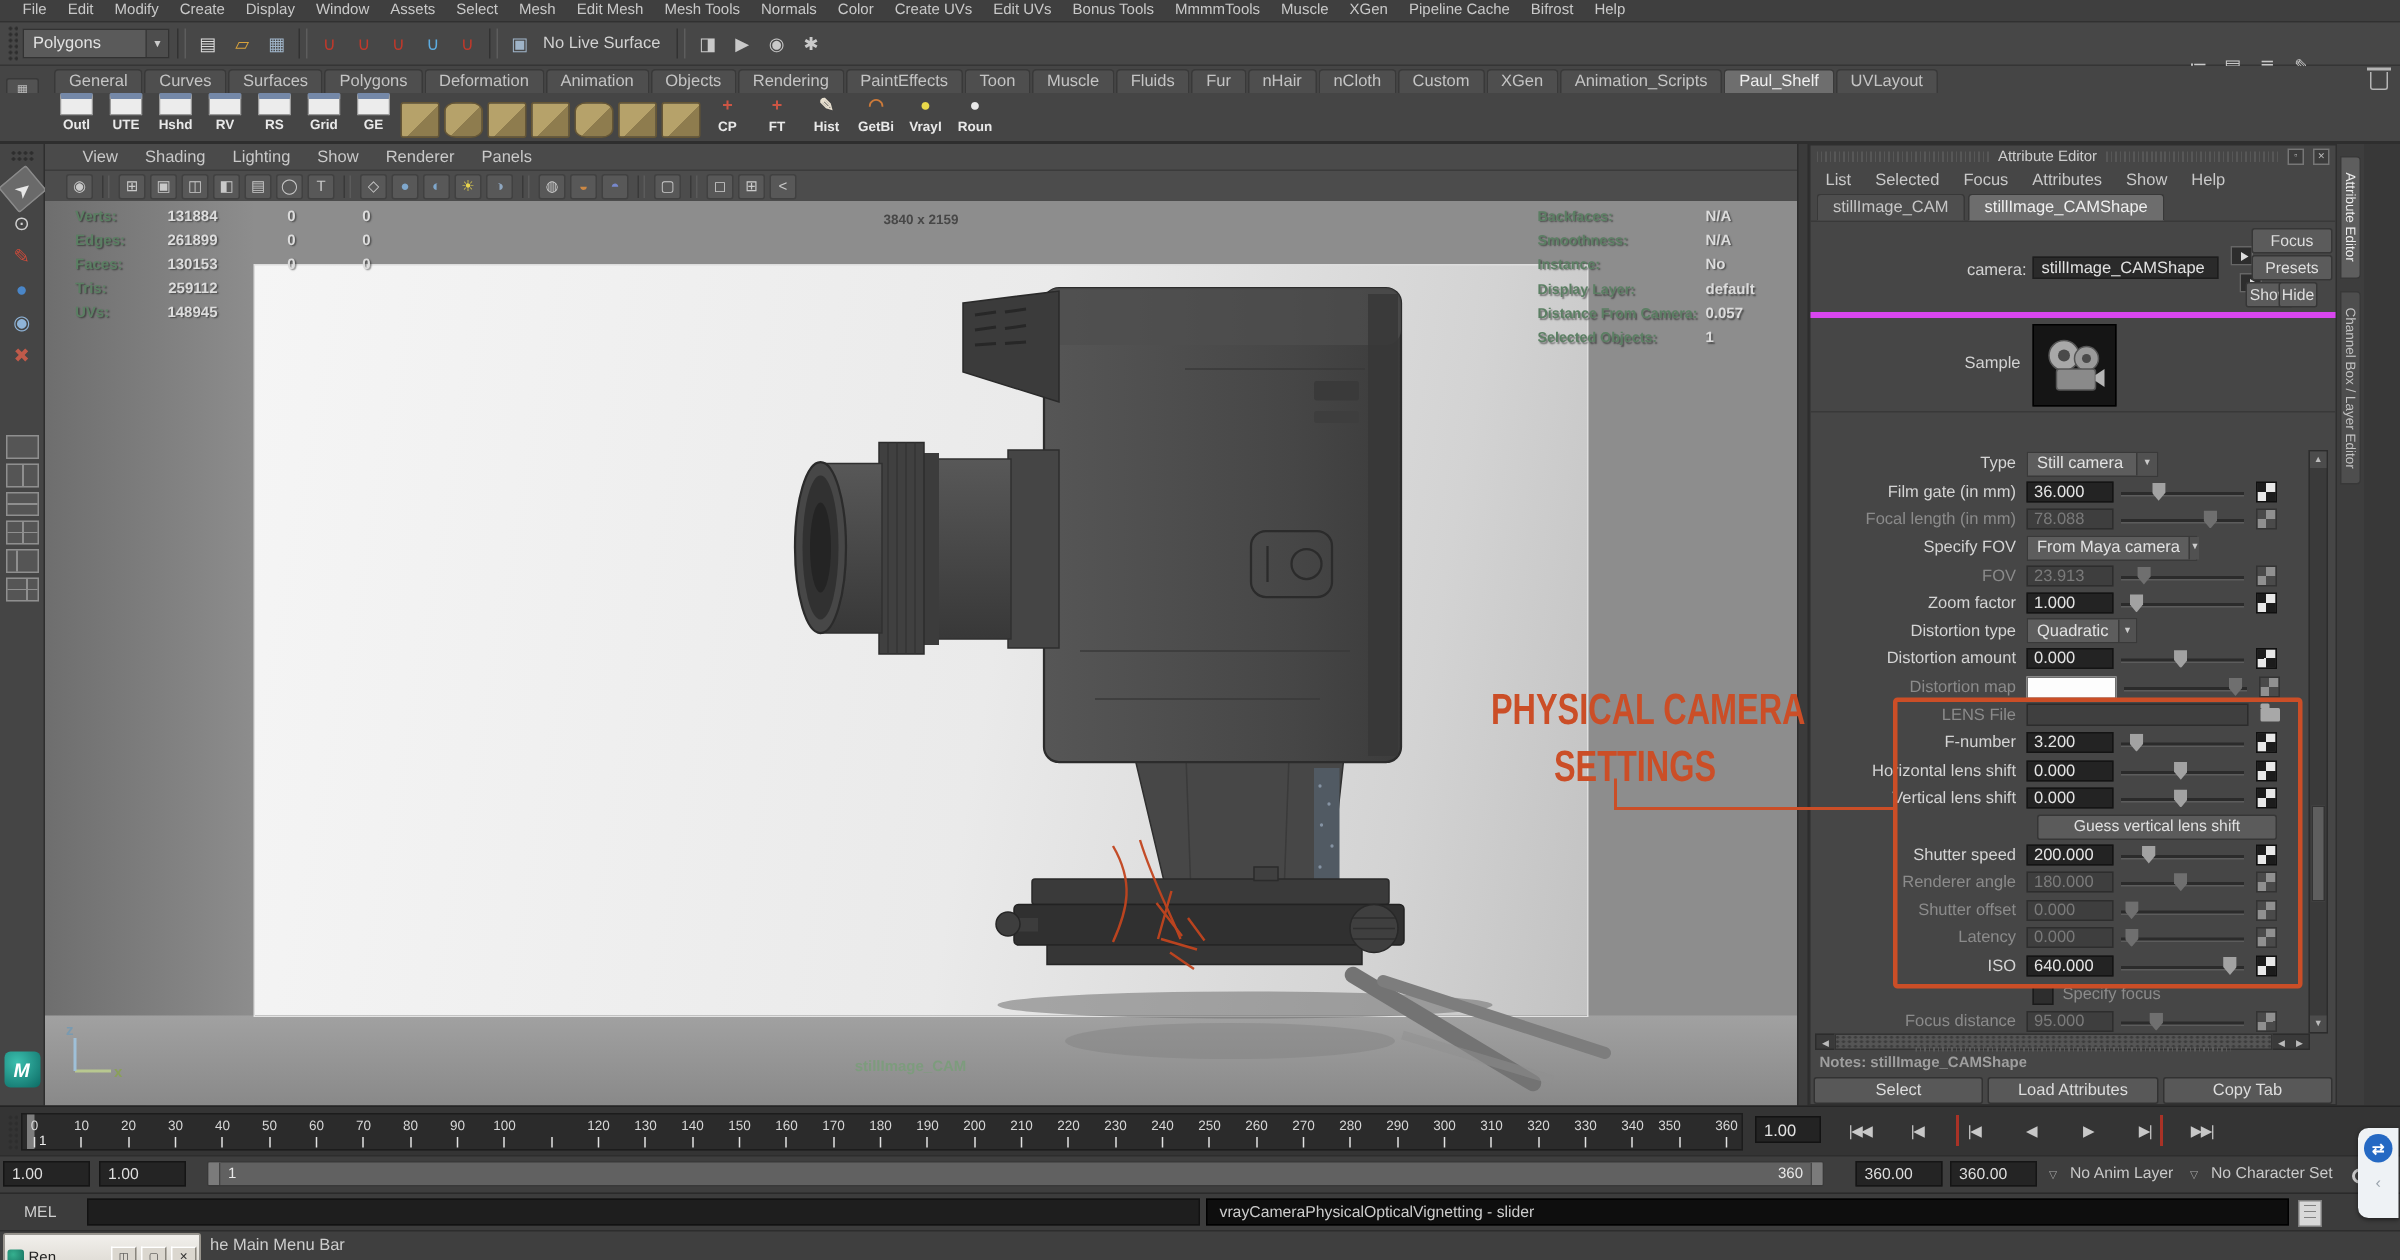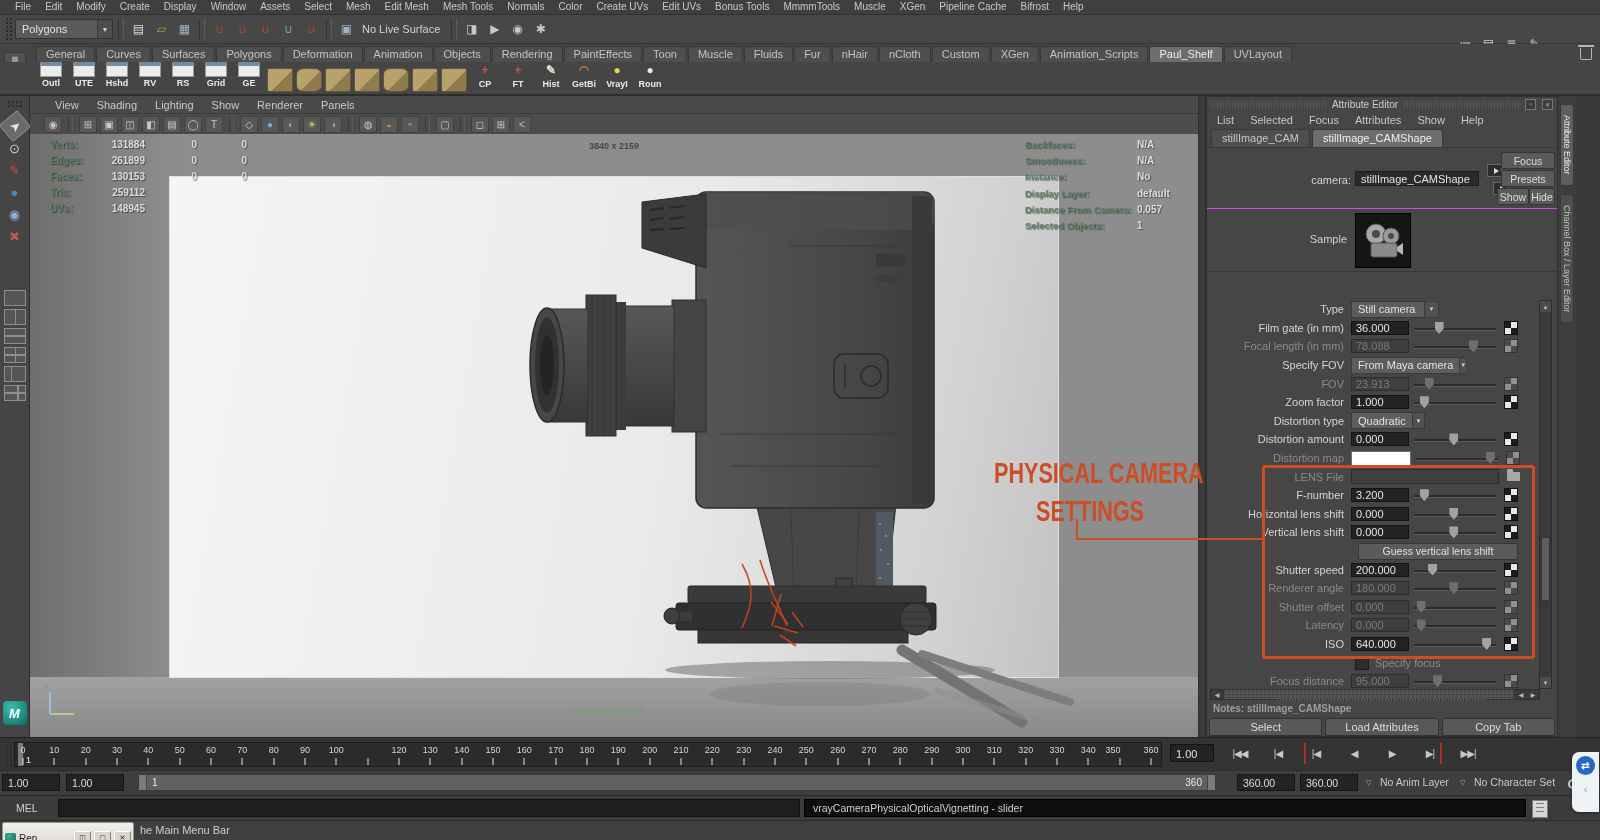--- a/index.html
+++ b/index.html
@@ -110,21 +110,21 @@
   .ae-tab.active{background:#6d6d6d;color:#efefef}
   .ae-head{position:relative;height:60px}
   .ae-cam-lab{position:absolute;left:40px;top:26px;width:104px;text-align:right;font-size:11px;color:#d2d2d2}
   .ae-cam-field{position:absolute;left:148px;top:23px;width:124px;height:15px;background:#2a2a2a;
                 border:1px solid #1d1d1d;font-size:11px;color:#e2e2e2;line-height:15px;padding-left:5px;box-sizing:border-box}
   .io-btn{position:absolute;width:13px;height:11px;background:#2d2d2d;border:1px solid #666}
   .io-btn::after{content:"";position:absolute;right:2px;top:3px;border-left:5px solid #ddd;
                  border-top:3px solid transparent;border-bottom:3px solid transparent}
   .ae-hbtn{position:absolute;background:#5b5b5b;border:1px solid #363636;border-radius:2px;font-size:10.5px;
            color:#dedede;display:flex;align-items:center;justify-content:center}
-  .ae-sample{position:relative;height:62px;border-top:1px solid #d946ef;border-bottom:1px solid #393939}
+  .ae-sample{position:relative;height:62px;border-top:4px solid #d946ef;border-bottom:1px solid #393939}
   .ae-sample-lab{position:absolute;left:0;top:24px;width:140px;text-align:right;font-size:11px;color:#d2d2d2}
   .ae-swatch-big{position:absolute;left:148px;top:4px;width:54px;height:53px;background:#151515;border:1px solid #000;
                  display:flex;align-items:center;justify-content:center}
   
   #ae-rows{position:absolute;left:0;top:203px;width:336px}
   .ae-row{height:18.6px;display:flex;align-items:center}
   .ae-lab{width:144px;text-align:right;padding-right:7px;font-size:11px;color:#d4d4d4;box-sizing:border-box;white-space:nowrap}
   .ae-lab.dis{color:#8b8b8b}
   .ae-field{width:58px;height:14px;background:#232323;border:1px solid #141414;font-size:11px;color:#e4e4e4;
             line-height:13px;padding-left:4px;box-sizing:border-box;white-space:nowrap}
@@ -609,21 +609,21 @@
     </div>
 
   <div class="ae-head">
     <span class="ae-cam-lab">camera:</span>
     <div class="ae-cam-field">stillImage_CAMShape</div>
     <div class="io-btn" style="left:280px;top:16px"></div>
     <div class="io-btn" style="left:286px;top:34px"></div>
     <div class="ae-hbtn" style="right:2px;top:4px;width:52px;height:15px">Focus</div>
     <div class="ae-hbtn" style="right:2px;top:22px;width:52px;height:15px">Presets</div>
     <div class="ae-hbtn" style="right:28px;top:40px;width:30px;height:15px">Show</div>
-    <div class="ae-hbtn" style="right:2px;top:40px;width:24px;height:15px">Hide</div>
+    <div class="ae-hbtn" style="right:12px;top:40px;width:24px;height:15px">Hide</div>
   </div>
 
   <div class="ae-sample">
     <span class="ae-sample-lab">Sample</span>
     <div class="ae-swatch-big">
       <svg width="44" height="44" viewBox="0 0 44 44">
         <circle cx="15" cy="15" r="10" fill="#a8a8a8" stroke="#555"></circle>
         <circle cx="15" cy="15" r="4" fill="#4a4a4a"></circle>
         <circle cx="30" cy="17" r="8" fill="#9a9a9a" stroke="#555"></circle>
         <circle cx="30" cy="17" r="3" fill="#4a4a4a"></circle>

